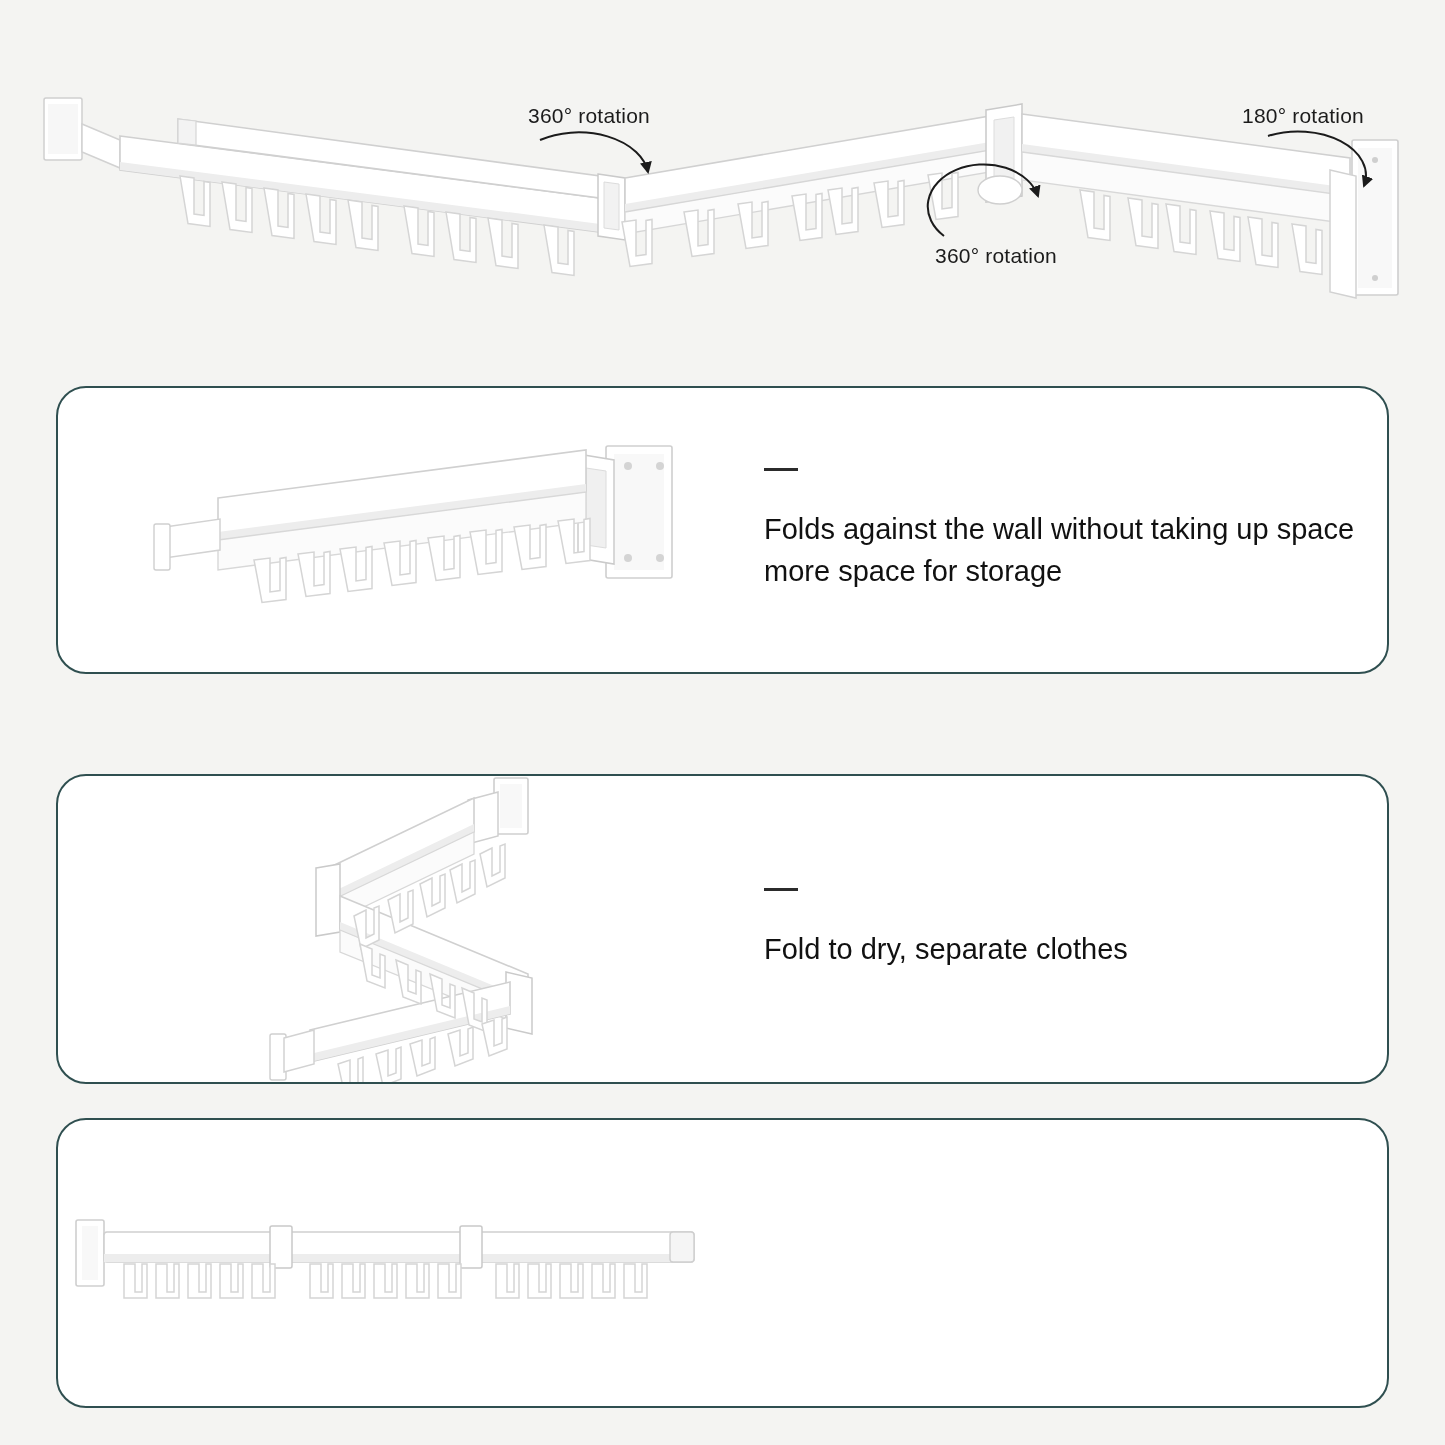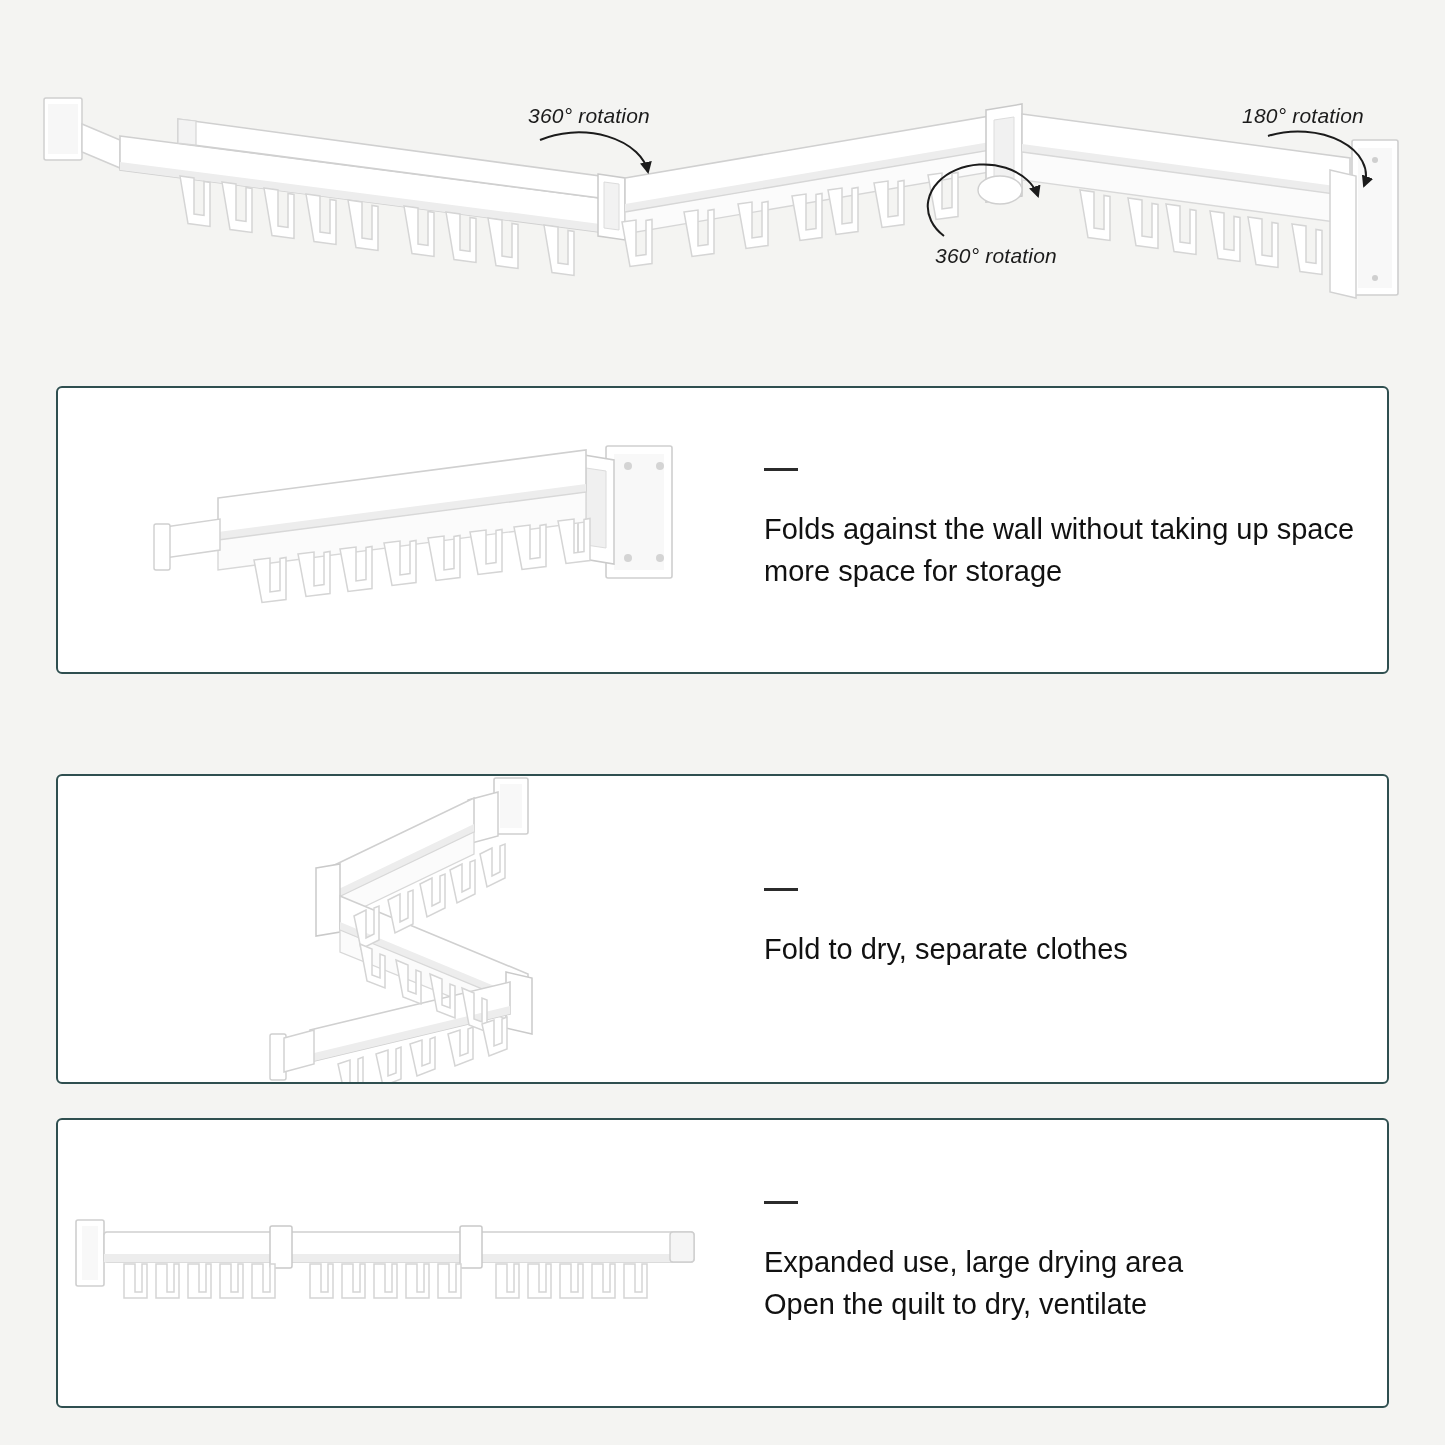--- a/index.html
+++ b/index.html
@@ -25,37 +25,36 @@
     position: relative;
     width: 1445px;
     height: 370px;
   }
   .hero-label {
     position: absolute;
     font-size: 21px;
     color: #1b1b1b;
     white-space: nowrap;
     letter-spacing: 0.2px;
-    font-style: italic;
   }
   .lbl-360-left  { left: 528px; top: 104px; }
   .lbl-180-right { left: 1242px; top: 104px; text-align: right; }
   .lbl-360-mid   { left: 935px; top: 244px; }
 
   .arrow-svg { position: absolute; overflow: visible; }
 
   
   .card {
     position: absolute;
     left: 56px;
     width: 1333px;
     box-sizing: border-box;
     background: #ffffff;
     border: 2px solid #2f4f50;
-    border-radius: 6px;
+    border-radius: 30px;
   }
   #card-1 { top: 386px;  height: 288px; }
   #card-2 { top: 774px;  height: 310px; }
   #card-3 { top: 1118px; height: 290px; }
 
   .card-text {
     position: absolute;
     left: 650px;
     top: 0;
     height: 100%;
@@ -320,22 +319,15 @@
           <path d="M348,144 l11,0 l0,28 l7,0 l0,-28 l5,0 l0,34 l-23,0 z"></path>
           <path d="M380,144 l11,0 l0,28 l7,0 l0,-28 l5,0 l0,34 l-23,0 z"></path>
           <path d="M438,144 l11,0 l0,28 l7,0 l0,-28 l5,0 l0,34 l-23,0 z"></path>
           <path d="M470,144 l11,0 l0,28 l7,0 l0,-28 l5,0 l0,34 l-23,0 z"></path>
           <path d="M502,144 l11,0 l0,28 l7,0 l0,-28 l5,0 l0,34 l-23,0 z"></path>
           <path d="M534,144 l11,0 l0,28 l7,0 l0,-28 l5,0 l0,34 l-23,0 z"></path>
           <path d="M566,144 l11,0 l0,28 l7,0 l0,-28 l5,0 l0,34 l-23,0 z"></path>
         </g>
       </svg>
     </div>
-    <div class="card-text">
-      <div class="dash"></div>
-      <div class="card-lines">
-        <div class="card-line">Expanded use, large drying area</div>
-        <div class="card-line">Open the quilt to dry, ventilate</div>
-      </div>
-    </div>
   </div>
 
 </div>
 
 </body></html>

